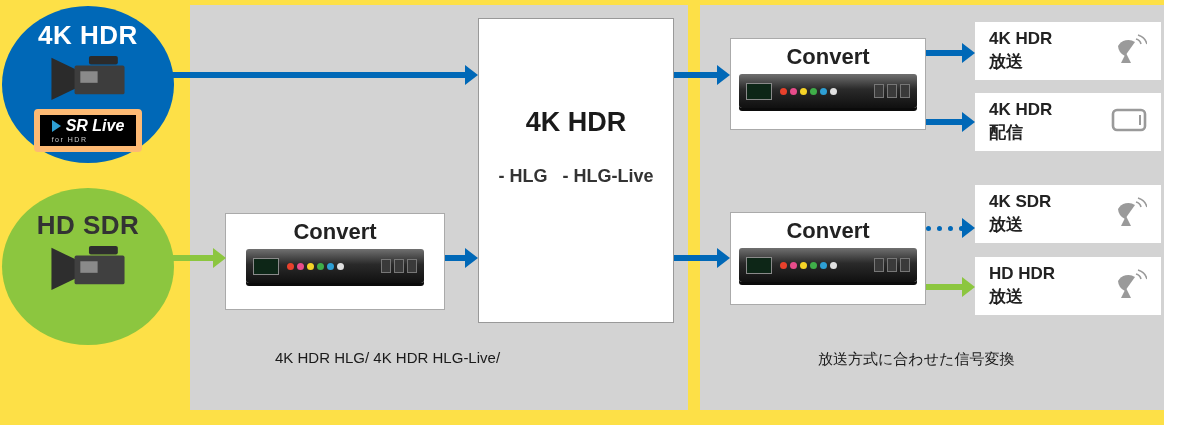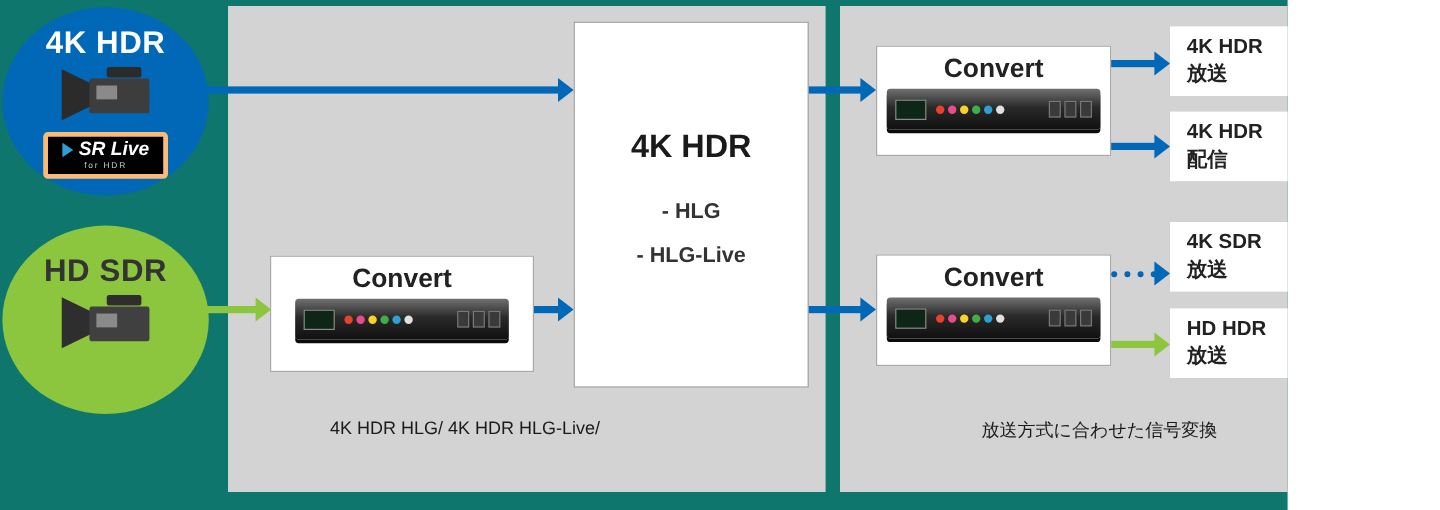--- a/index.html
+++ b/index.html
@@ -1,46 +1,46 @@
 <!DOCTYPE html>
 <html lang="ja"><head>
 <meta charset="utf-8">
 <style>
   html,body { margin:0; padding:0; background:#ffffff; font-family:"Liberation Sans","DejaVu Sans",sans-serif; }
-  .canvas { position:relative; width:1073px; height:425px; background:#0f766e; overflow:hidden; }
+  .canvas { position:relative; width:1164px; height:425px; background:#fde047; overflow:hidden; }
 
   .panel { position:absolute; background:#d3d3d3; }
   #panel-left  { left:190px; top:5px; width:498px; height:405px; }
   #panel-right { left:700px; top:5px; width:486px; height:405px; }
 
   
   .src-circle { position:absolute; width:172px; height:157px; border-radius:50%;
                 display:flex; flex-direction:column; align-items:center; }
   #src-4khdr { left:2px; top:6px; background:#0068b7; }
   #src-hdsdr { left:2px; top:188px; background:#8cc63f; }
   .src-label { font-size:26px; font-weight:bold; margin-top:14px; letter-spacing:0.5px; }
   #src-4khdr .src-label { color:#ffffff; }
   #src-hdsdr .src-label { color:#333333; margin-top:22px; }
 
   .camera { margin-top:2px; }
 
-  .sr-badge { background:#000000; border:4px solid #fdba74; border-radius:4px;
-              padding:2px 12px 3px; text-align:center; color:#ffffff; margin-top:2px; }
+  .sr-badge { background:#000000; border:6px solid #fdba74; border-radius:4px;
+              padding:2px 12px 3px; text-align:left; color:#ffffff; margin-top:2px; }
   .sr-main { font-style:italic; font-weight:bold; font-size:16px;
              display:flex; align-items:center; justify-content:center; gap:5px; }
   .sr-tri { display:inline-block; width:0; height:0;
             border-left:9px solid #2e9fd4; border-top:6px solid transparent; border-bottom:6px solid transparent; }
   .sr-sub { font-size:7px; color:#cccccc; letter-spacing:1.5px; margin-top:1px; }
 
   
   .hub { position:absolute; left:478px; top:18px; width:196px; height:305px;
          background:#ffffff; border:1px solid #999999; box-sizing:border-box;
          display:flex; flex-direction:column; align-items:center; }
   .hub-title { font-size:27px; font-weight:bold; color:#1a1a1a; margin-top:88px; }
-  .hub-list { margin-top:28px; display:flex; flex-direction:column; gap:15px; align-items:center; }
+  .hub-list { margin-top:28px; display:flex; gap:15px; align-items:center; }
   .hub-item { font-size:18px; font-weight:bold; color:#333333; }
 
   
   .convert { position:absolute; background:#ffffff; border:1px solid #aaaaaa; box-sizing:border-box;
              display:flex; flex-direction:column; align-items:center; }
   #convert-left  { left:225px; top:213px; width:220px; height:97px; }
   #convert-tr    { left:730px; top:38px;  width:196px; height:92px; }
   #convert-br    { left:730px; top:212px; width:196px; height:93px; }
   .convert-title { font-size:22px; font-weight:bold; color:#222222; margin-top:5px; }
   .device { width:178px; height:34px; margin-top:4px; border-radius:3px;

